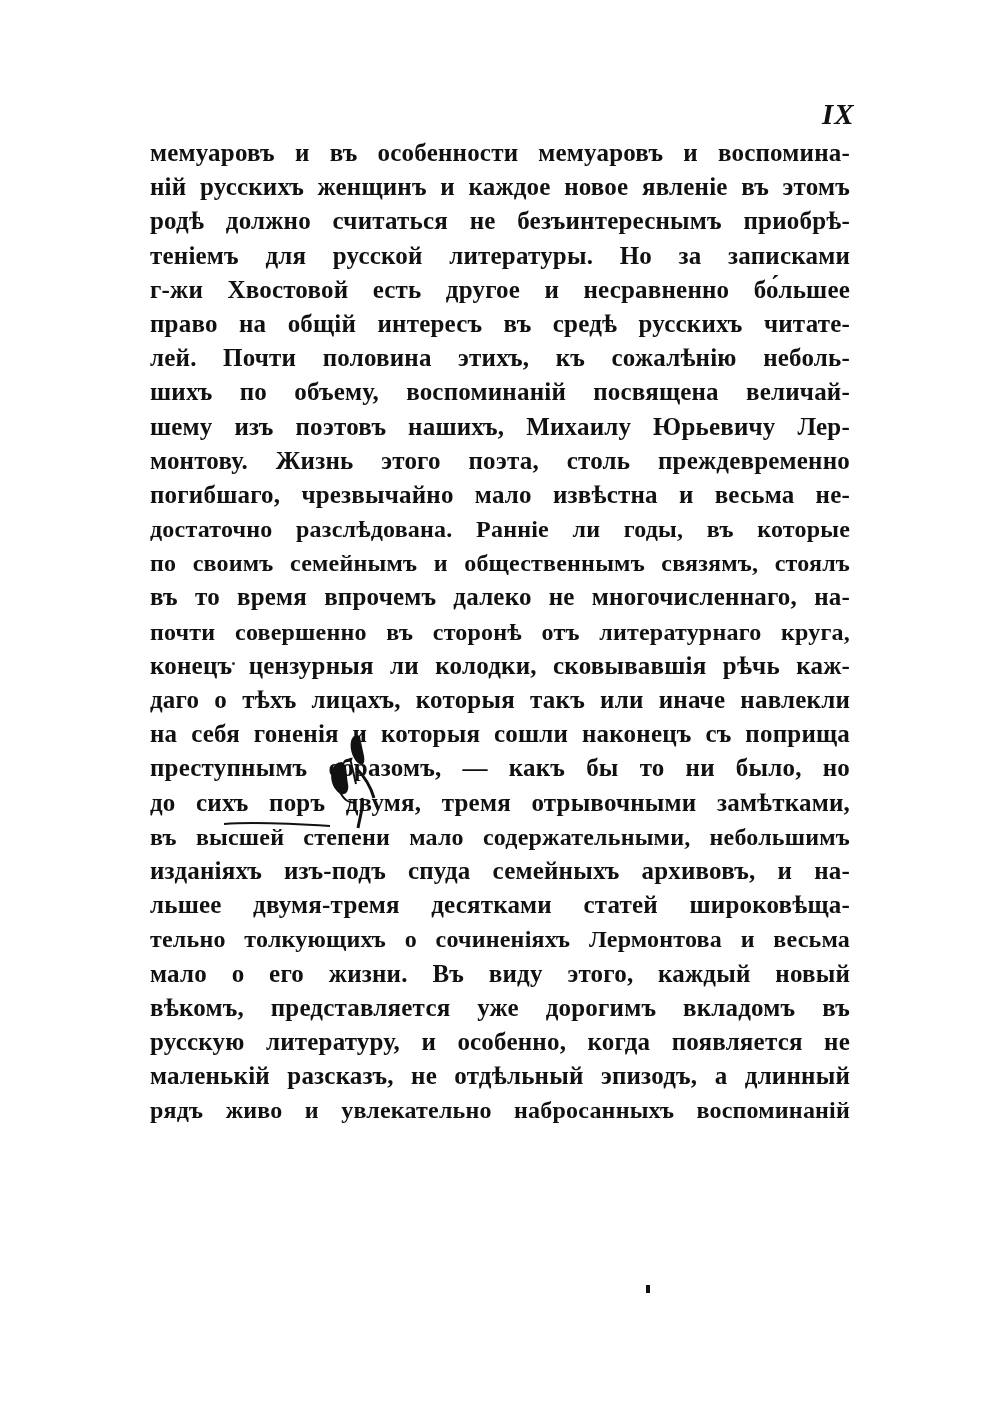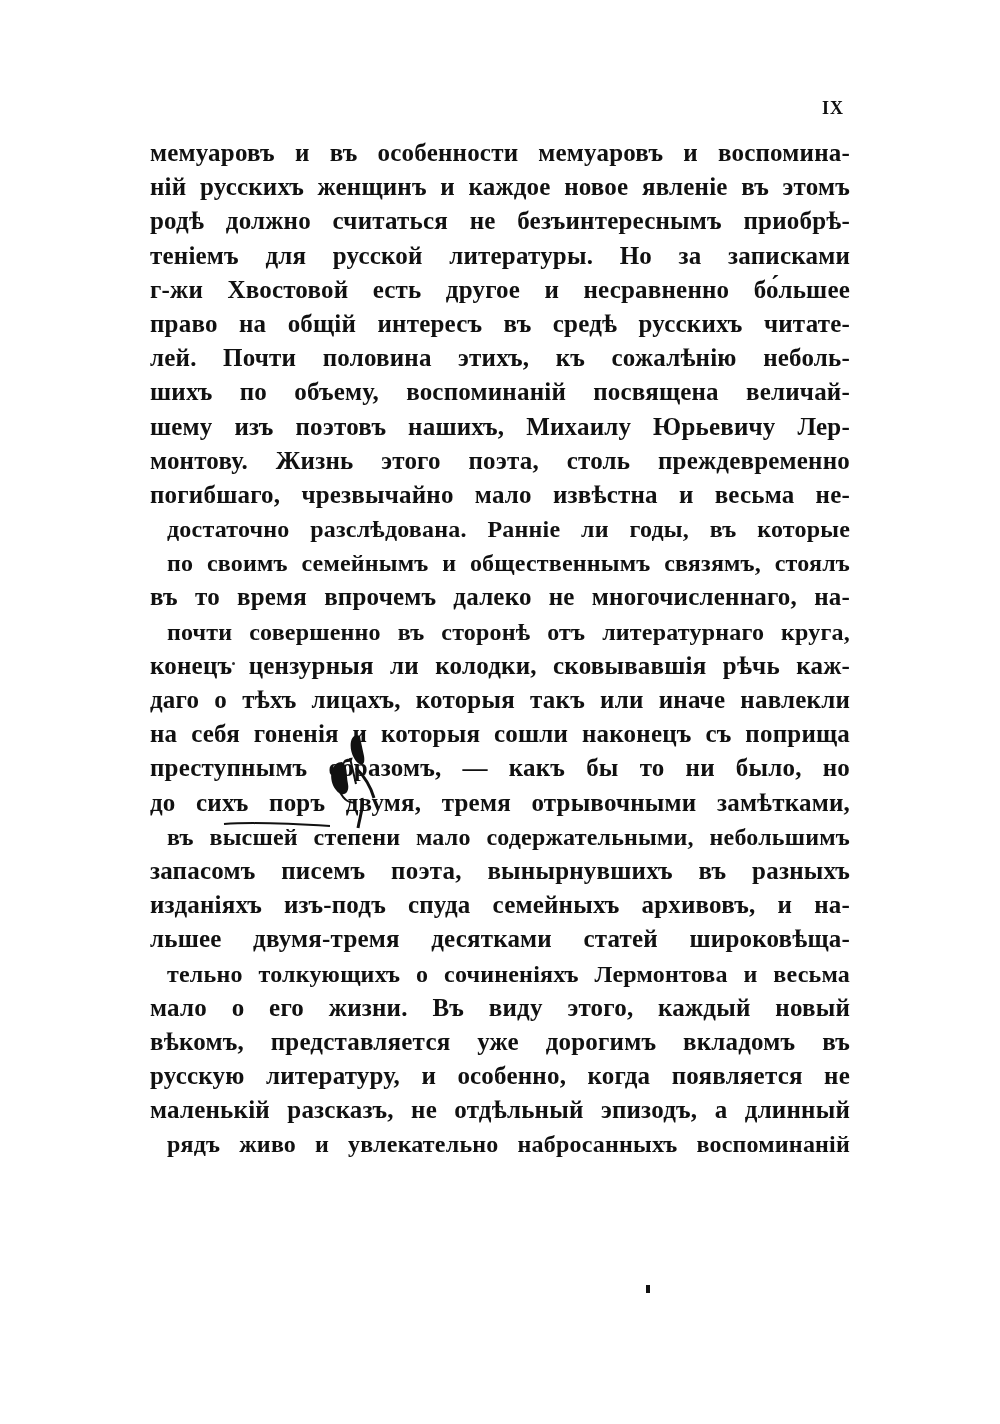--- a/index.html
+++ b/index.html
@@ -18,41 +18,42 @@
     .page {
       position: absolute;
       left: 0; top: 0;
       width: 1000px;
       height: 1424px;
     }
     .page-number {
       position: absolute;
       left: 822px;
       top: 98px;
-      font-size: 18px;
+      font-size: 29px;
       font-weight: bold;
       letter-spacing: 1px;
+      font-style: italic;
     }
     .body-text {
       position: absolute;
       left: 150px;
       top: 136px;
       width: 700px;
     }
     .line {
       height: 34.2px;
       line-height: 34.2px;
       font-size: 25px;
       font-weight: bold;
       white-space: nowrap;
       text-align: justify;
       text-align-last: justify;
       letter-spacing: 0.2px;
     }
-    .line.narrow { font-size: 24px; margin-left: 17px; }
+    .line.narrow { font-size: 24px; }
     .annotation {
       position: absolute;
       pointer-events: none;
     }
     .underline-mark {
       position: absolute;
       left: 222px;
       top: 820px;
       width: 110px;
       height: 10px;
@@ -96,21 +97,20 @@
     <div class="line narrow">достаточно разслѣдована. Ранніе ли годы, въ которые</div>
     <div class="line narrow">по своимъ семейнымъ и общественнымъ связямъ, стоялъ</div>
     <div class="line">въ то время впрочемъ далеко не многочисленнаго, на-</div>
     <div class="line narrow">почти совершенно въ сторонѣ отъ литературнаго круга,</div>
     <div class="line">конецъ цензурныя ли колодки, сковывавшія рѣчь каж-</div>
     <div class="line">даго о тѣхъ лицахъ, которыя такъ или иначе навлекли</div>
     <div class="line">на себя гоненія и которыя сошли наконецъ съ поприща</div>
     <div class="line">преступнымъ образомъ, — какъ бы то ни было, но</div>
     <div class="line">до сихъ поръ двумя, тремя отрывочными замѣтками,</div>
     <div class="line narrow">въ высшей степени мало содержательными, небольшимъ</div>
-    <div class="line">запасомъ писемъ поэта, вынырнувшихъ въ разныхъ</div>
     <div class="line">изданіяхъ изъ-подъ спуда семейныхъ архивовъ, и на-</div>
     <div class="line">льшее двумя-тремя десятками статей широковѣща-</div>
     <div class="line narrow">тельно толкующихъ о сочиненіяхъ Лермонтова и весьма</div>
     <div class="line">мало о его жизни. Въ виду этого, каждый новый</div>
     <div class="line">вѣкомъ, представляется уже дорогимъ вкладомъ въ</div>
     <div class="line">русскую литературу, и особенно, когда появляется не</div>
     <div class="line">маленькій разсказъ, не отдѣльный эпизодъ, а длинный</div>
     <div class="line narrow">рядъ живо и увлекательно набросанныхъ воспоминаній</div>
   </div>
 

